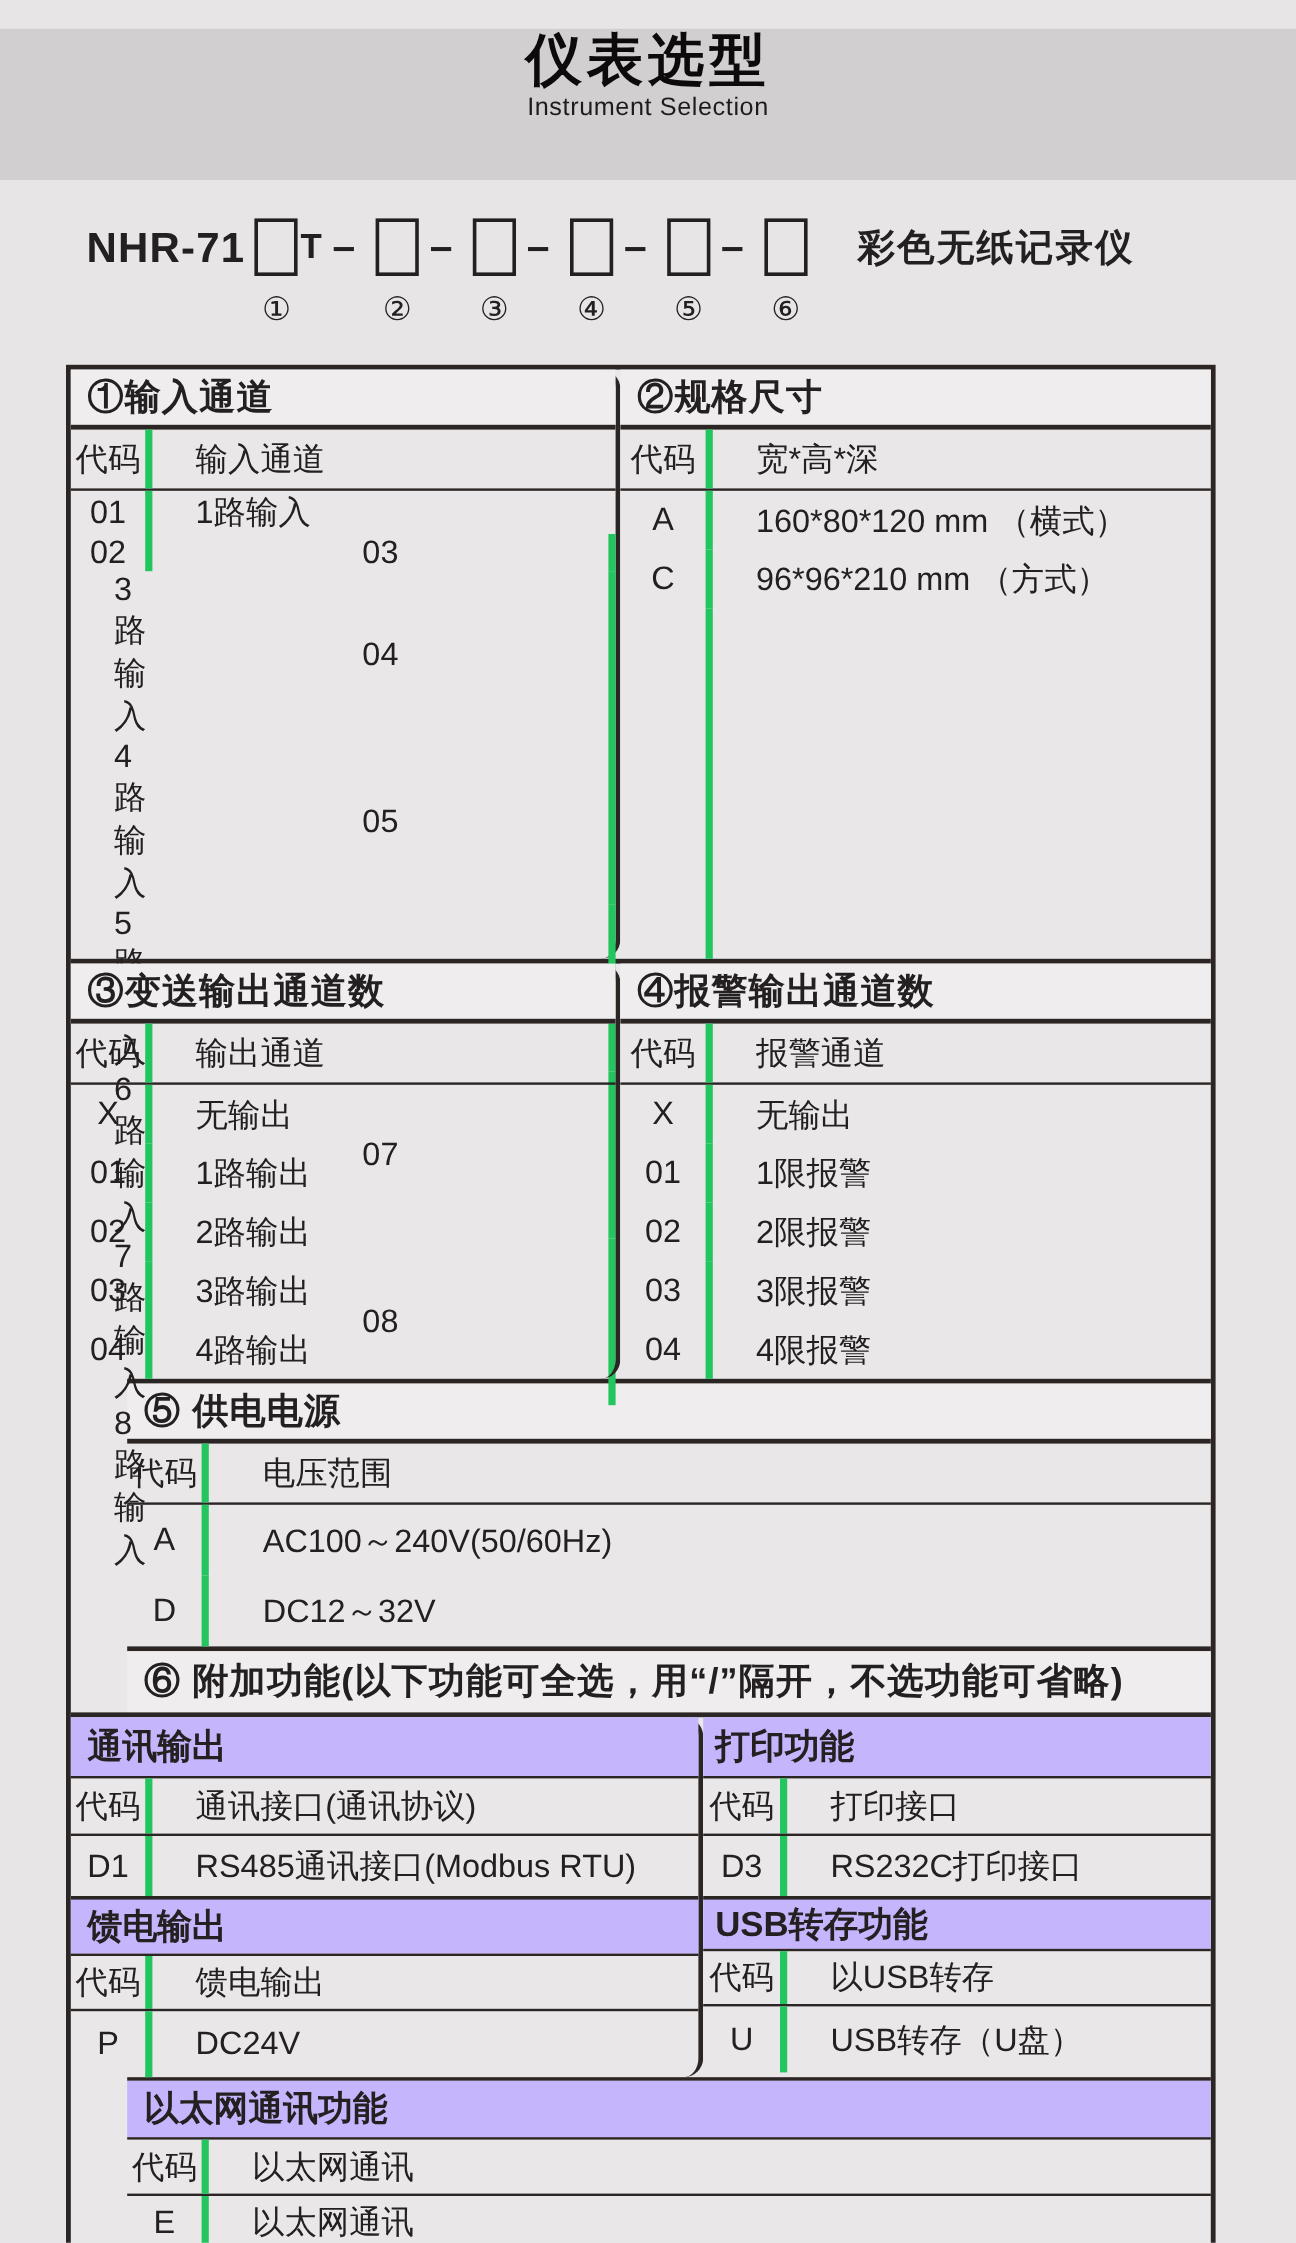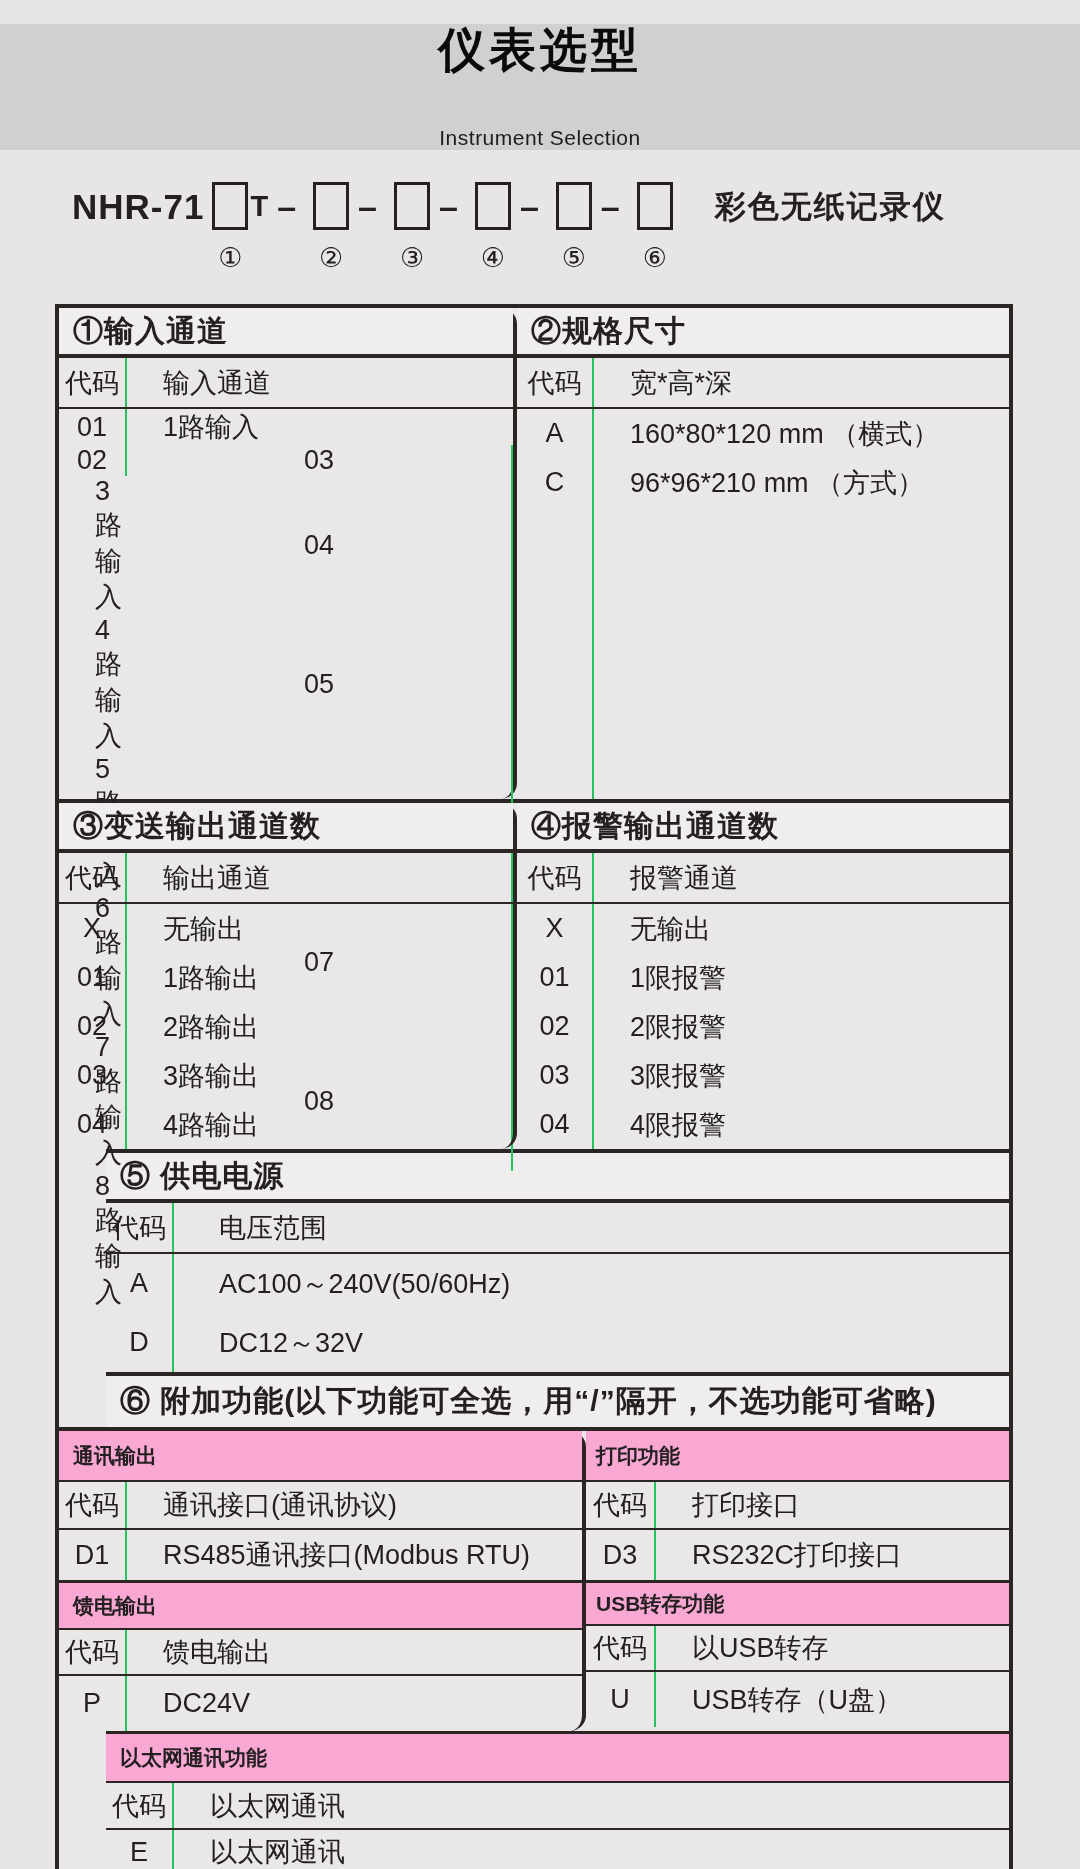--- a/index.html
+++ b/index.html
@@ -9,21 +9,21 @@
     background:#e7e5e6;
     color:#242021;
     width:1080px; height:1869px; overflow:hidden;
   }
   .page { width:1080px; height:1869px; background:#e7e5e6; }
 
   
   .top-strip { height:24px; background:#e7e5e6; }
   .title-band {
     height:126px; background:#d1cfd0;
-    display:flex; flex-direction:column; align-items:center; justify-content:space-between;
+    display:flex; flex-direction:column; align-items:center; justify-content:flex-start;
   }
   .title { font-size:47px; font-weight:bold; letter-spacing:4px; color:#0c0a0a; line-height:1.1; }
   .subtitle { font-size:21px; color:#1d1b1b; margin-top:2px; letter-spacing:0.5px; }
 
   
   .model-line {
     margin:32px 0 0 72px;
     display:flex; align-items:flex-start;
   }
   .model-prefix { font-size:35px; font-weight:bold; line-height:50px; letter-spacing:1px; }
@@ -58,35 +58,35 @@
     letter-spacing:1px;
   }
   .sub-row, .data-row {
     display:grid; grid-template-columns:68px 1fr;
   }
   .sub-row { height:51px; border-bottom:2px solid #2b2523; }
   .w77 { grid-template-columns:77px 1fr; }
   .w70 { grid-template-columns:70px 1fr; }
   .code-cell {
     display:flex; align-items:center; justify-content:center;
-    border-right:2px solid #22c55e; font-size:27px;
+    border-right:6px solid #22c55e; font-size:27px;
   }
   .label-cell {
     display:flex; align-items:center; padding-left:36px; font-size:27px;
   }
   .data-area { display:grid; grid-template-columns:68px 1fr; }
   .data-area.w77 { grid-template-columns:77px 1fr; }
 
   .d12 { height:390px; grid-template-rows:repeat(8, 1fr); grid-auto-flow:row; }
   .d12r { height:390px; grid-template-rows:49px 49px 1fr; }
   .d34 { height:245px; grid-template-rows:repeat(5, 1fr); }
   .d5  { height:118px; grid-template-rows:59px 59px; }
 
   .sub6 { height:49px; display:flex; align-items:center; padding-left:14px;
-          font-size:21px; font-weight:bold; background:#f9a8d4; }
+          font-size:29px; font-weight:bold; background:#c4b5fd; }
   .row48 { height:48px; }
   .row52 { height:52px; }
   .row46 { height:46px; }
   .row57 { height:57px; }
   .row47 { height:47px; }
   .pl45 .label-cell { padding-left:45px; }
   .eth-code .code-cell { justify-content:center; }
 </style>
 </head>
 <body>

